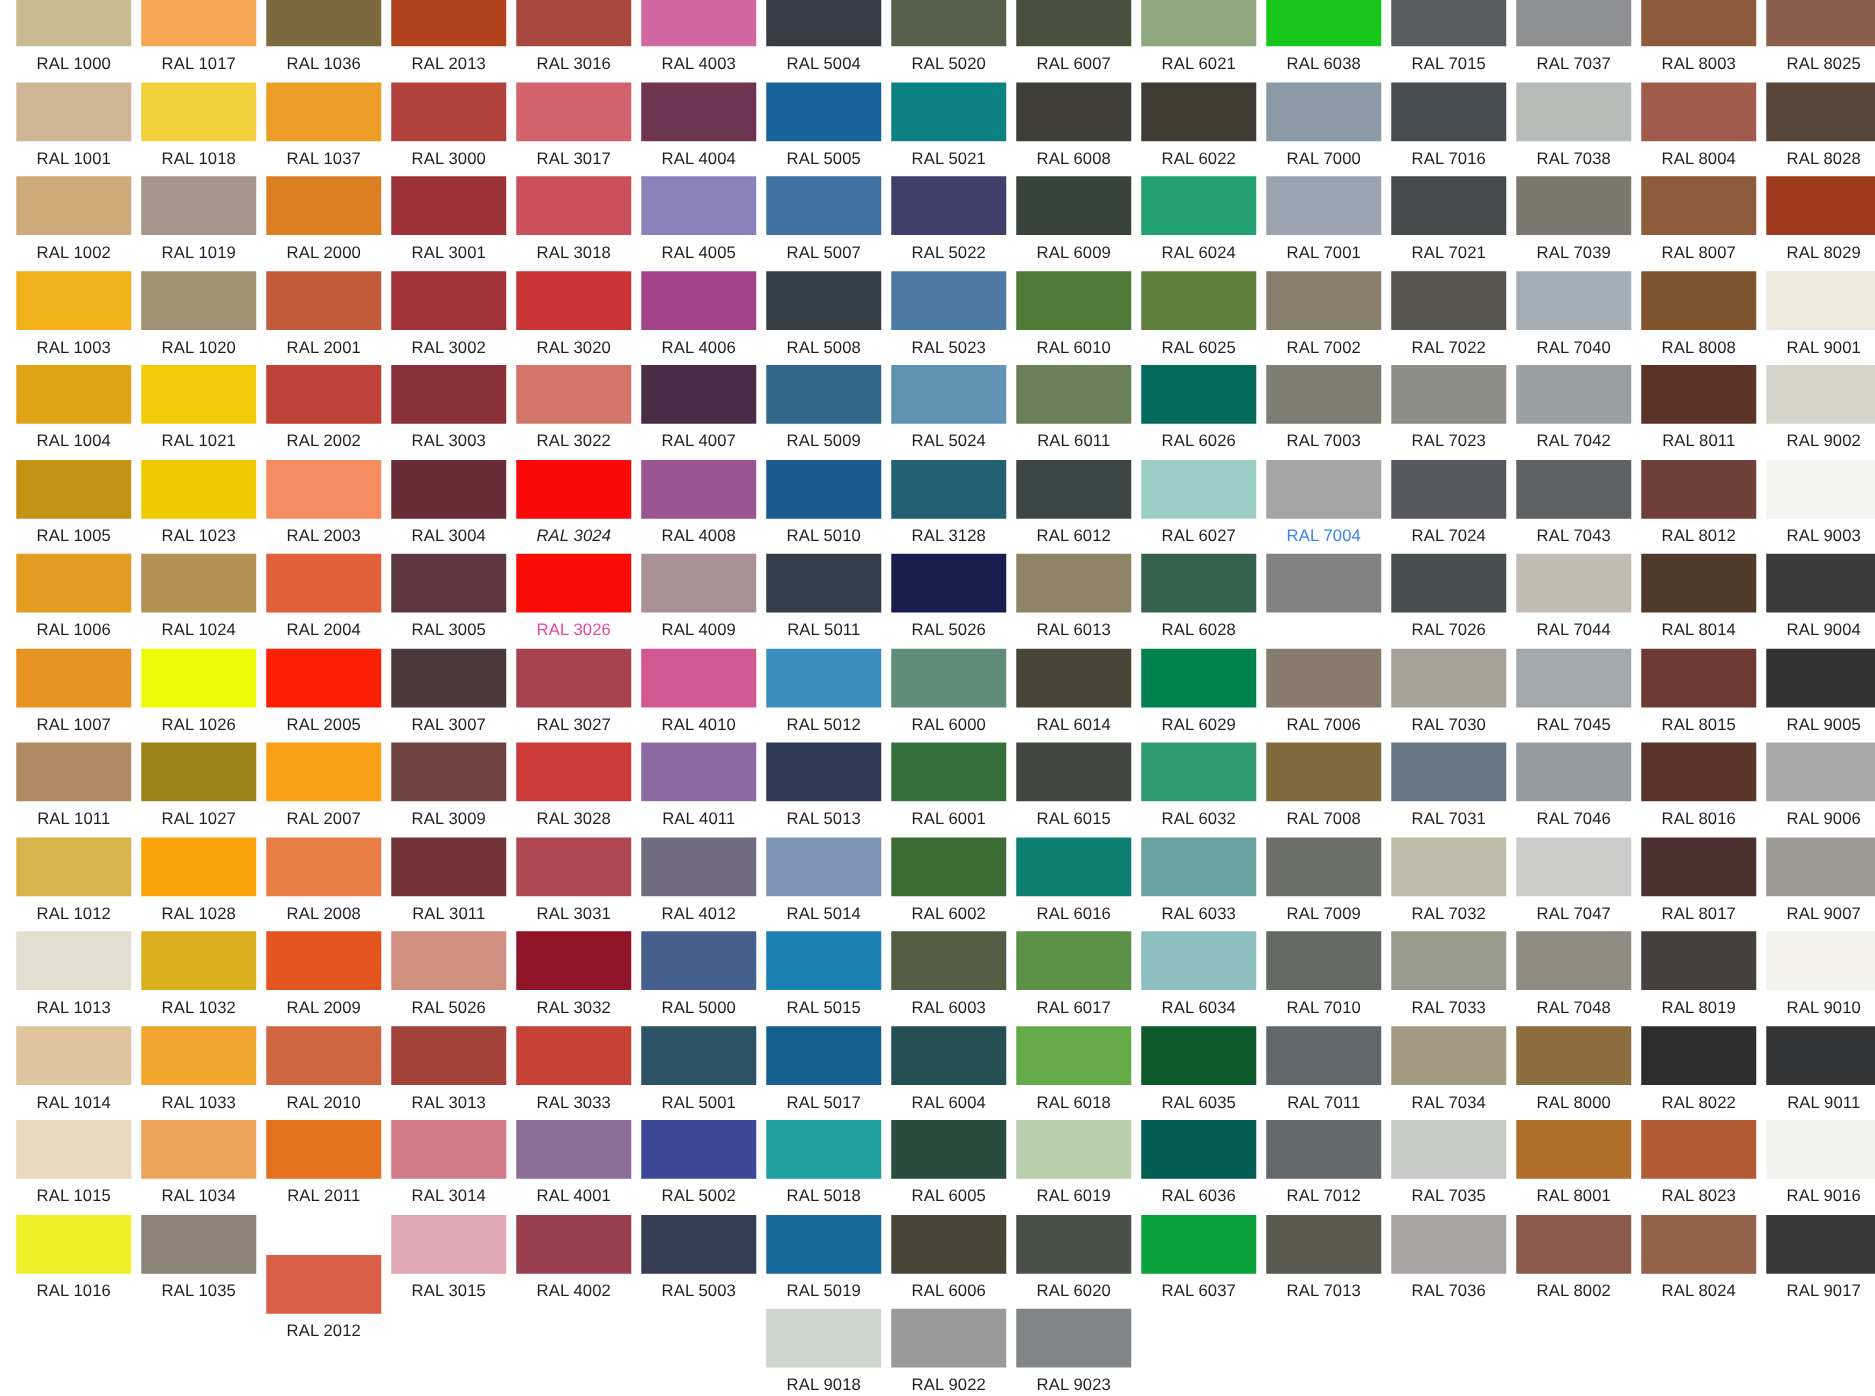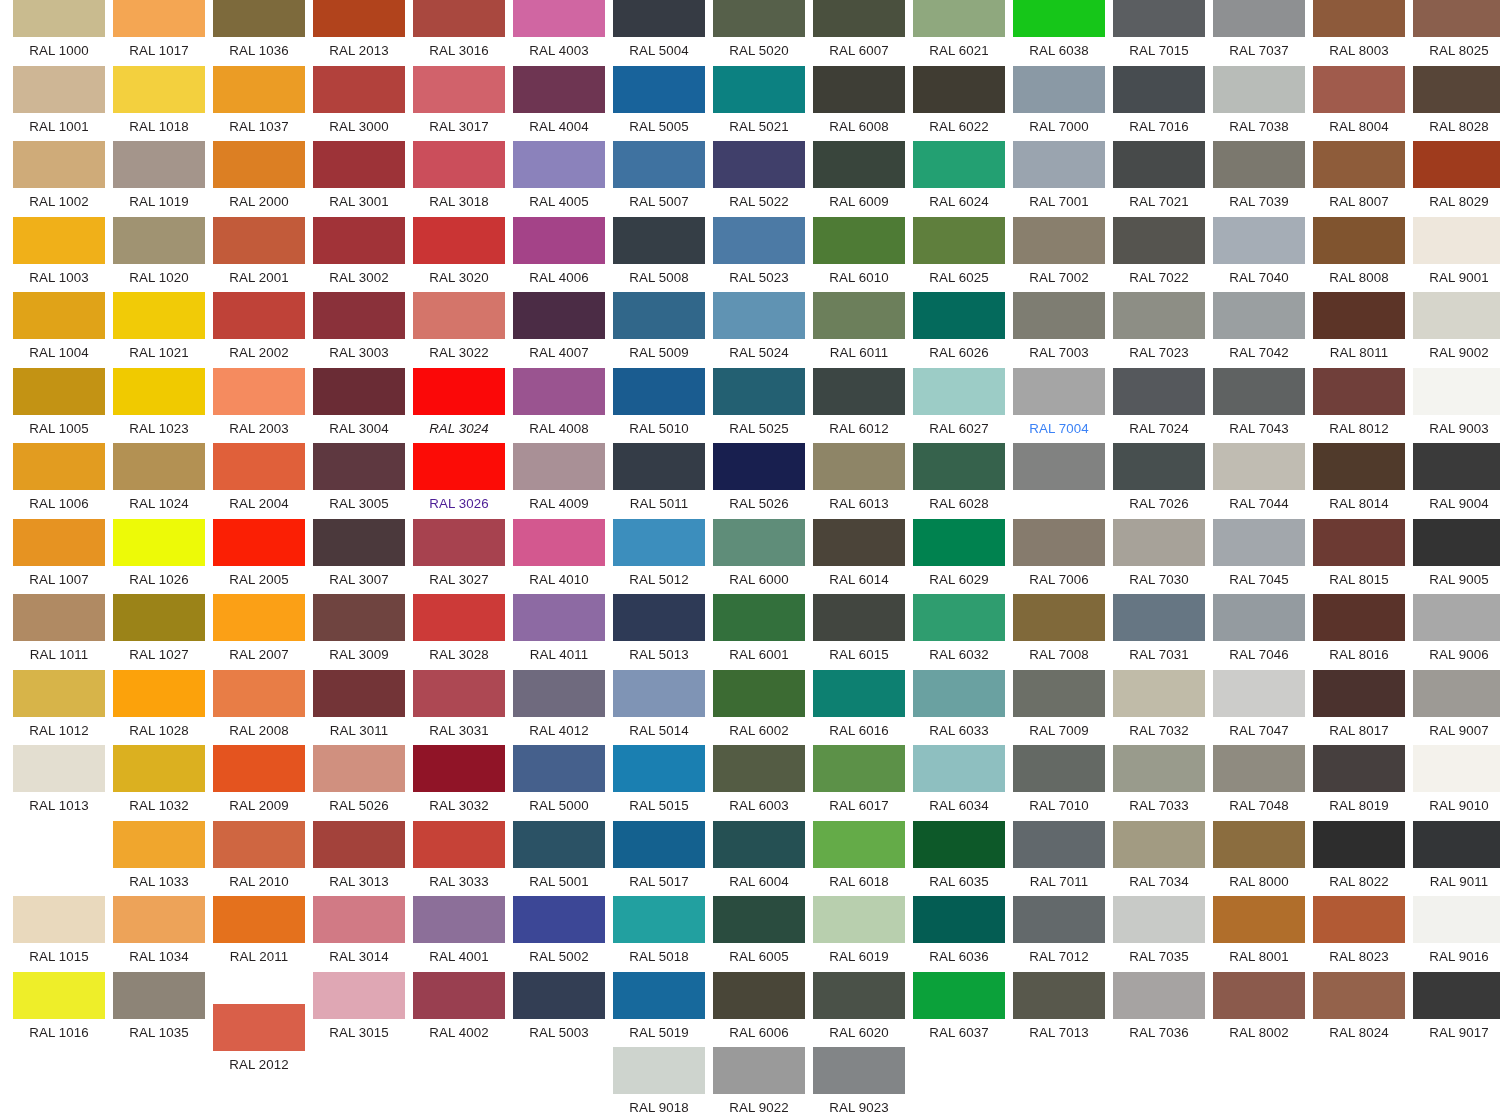--- a/index.html
+++ b/index.html
@@ -371,21 +371,21 @@
     <div class="cell" style="left: 513px; top: 367.5px;">
       <div class="swatch" title="RAL 4008" style="background: rgb(154, 84, 144);"></div>
       <div class="label" style="color: rgb(35, 31, 32);">RAL 4008</div>
     </div>
     <div class="cell" style="left: 613px; top: 367.5px;">
       <div class="swatch" title="RAL 5010" style="background: rgb(26, 92, 144);"></div>
       <div class="label" style="color: rgb(35, 31, 32);">RAL 5010</div>
     </div>
     <div class="cell" style="left: 713px; top: 367.5px;">
       <div class="swatch" title="RAL 5025" style="background: rgb(35, 96, 114);"></div>
-      <div class="label" style="color: rgb(35, 31, 32);">RAL 5025</div>
+      <div class="label" style="color: rgb(35, 31, 32);">RAL 3128</div>
     </div>
     <div class="cell" style="left: 813px; top: 367.5px;">
       <div class="swatch" title="RAL 6012" style="background: rgb(60, 70, 68);"></div>
       <div class="label" style="color: rgb(35, 31, 32);">RAL 6012</div>
     </div>
     <div class="cell" style="left: 913px; top: 367.5px;">
       <div class="swatch" title="RAL 6027" style="background: rgb(156, 204, 198);"></div>
       <div class="label" style="color: rgb(35, 31, 32);">RAL 6027</div>
     </div>
     <div class="cell" style="left: 1013px; top: 367.5px;">
@@ -419,21 +419,21 @@
     <div class="cell" style="left: 213px; top: 443px;">
       <div class="swatch" title="RAL 2004" style="background: rgb(224, 96, 58);"></div>
       <div class="label" style="color: rgb(35, 31, 32);">RAL 2004</div>
     </div>
     <div class="cell" style="left: 313px; top: 443px;">
       <div class="swatch" title="RAL 3005" style="background: rgb(94, 56, 64);"></div>
       <div class="label" style="color: rgb(35, 31, 32);">RAL 3005</div>
     </div>
     <div class="cell" style="left: 413px; top: 443px;">
       <div class="swatch" title="RAL 3026" style="background: rgb(252, 12, 6);"></div>
-      <div class="label" style="color: #4c1d95;">RAL 3026</div>
+      <div class="label" style="color: #ec4899;">RAL 3026</div>
     </div>
     <div class="cell" style="left: 513px; top: 443px;">
       <div class="swatch" title="RAL 4009" style="background: rgb(169, 144, 150);"></div>
       <div class="label" style="color: rgb(35, 31, 32);">RAL 4009</div>
     </div>
     <div class="cell" style="left: 613px; top: 443px;">
       <div class="swatch" title="RAL 5011" style="background: rgb(52, 60, 71);"></div>
       <div class="label" style="color: rgb(35, 31, 32);">RAL 5011</div>
     </div>
     <div class="cell" style="left: 713px; top: 443px;">
@@ -701,20 +701,24 @@
       <div class="label" style="color: rgb(35, 31, 32);">RAL 7048</div>
     </div>
     <div class="cell" style="left: 1313px; top: 745px;">
       <div class="swatch" title="RAL 8019" style="background: rgb(70, 63, 62);"></div>
       <div class="label" style="color: rgb(35, 31, 32);">RAL 8019</div>
     </div>
     <div class="cell" style="left: 1413px; top: 745px;">
       <div class="swatch" title="RAL 9010" style="background: rgb(244, 242, 236);"></div>
       <div class="label" style="color: rgb(35, 31, 32);">RAL 9010</div>
     </div>
+    <div class="cell" style="left: 13px; top: 820.5px;">
+      <div class="swatch" title="RAL 1014" style="background: rgb(223, 196, 157);"></div>
+      <div class="label" style="color: rgb(35, 31, 32);">RAL 1014</div>
+    </div>
     <div class="cell" style="left: 113px; top: 820.5px;">
       <div class="swatch" title="RAL 1033" style="background: rgb(240, 166, 45);"></div>
       <div class="label" style="color: rgb(35, 31, 32);">RAL 1033</div>
     </div>
     <div class="cell" style="left: 213px; top: 820.5px;">
       <div class="swatch" title="RAL 2010" style="background: rgb(207, 102, 65);"></div>
       <div class="label" style="color: rgb(35, 31, 32);">RAL 2010</div>
     </div>
     <div class="cell" style="left: 313px; top: 820.5px;">
       <div class="swatch" title="RAL 3013" style="background: rgb(163, 66, 59);"></div>

